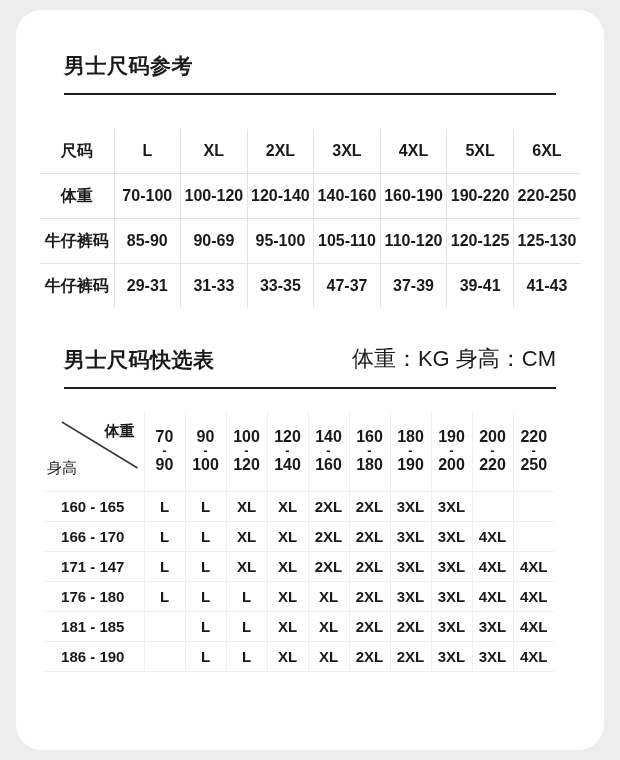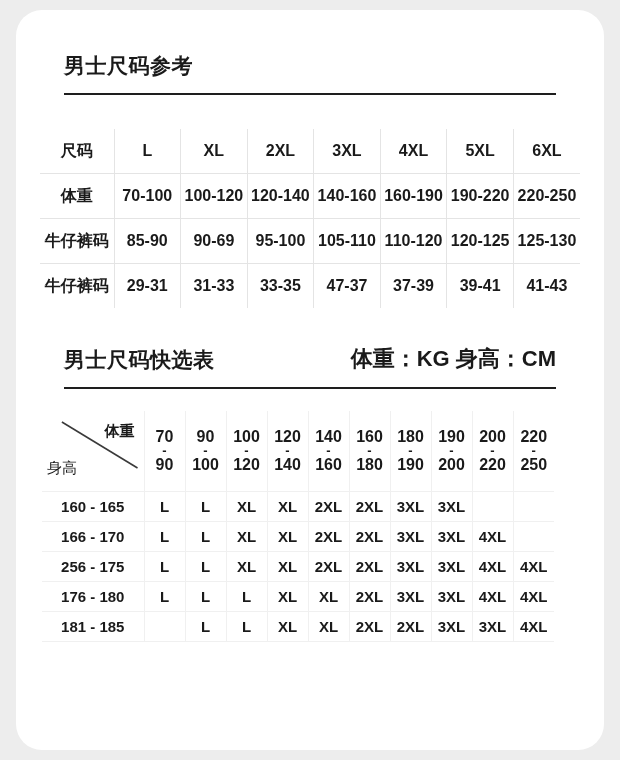--- a/index.html
+++ b/index.html
@@ -14,21 +14,21 @@
     position:absolute;left:16px;top:10px;
     width:588px;height:740px;
     background:#ffffff;border-radius:26px;
     box-sizing:border-box;
     padding:42px 48px 0 48px;
     overflow:hidden;
   }
   .sec-head{display:flex;justify-content:space-between;align-items:flex-end;}
   .sec-title{font-size:21px;font-weight:bold;letter-spacing:0.5px;text-align:center;}
   .sec-en{font-size:24px;font-weight:bold;letter-spacing:0.5px;}
-  .units{font-size:22px;font-weight:bold;}
+  .units{font-size:22px;font-weight:normal;}
   .rule{height:2px;background:#1e1e1e;margin-top:13px;}
   table{border-collapse:collapse;table-layout:fixed;}
 
   
   .t1{width:calc(100% + 48px);margin:34px -24px 0 -24px;}
   .t1 th,.t1 td{
     height:44px;text-align:center;vertical-align:middle;
     font-weight:bold;font-size:16px;padding:0 1px;
     border-right:1px solid #e4e4e4;
     border-bottom:1px solid #e4e4e4;
@@ -227,21 +227,21 @@
           <td>XL</td>
           <td>XL</td>
           <td>2XL</td>
           <td>2XL</td>
           <td>3XL</td>
           <td>3XL</td>
           <td>4XL</td>
           <td></td>
         </tr>
         <tr>
-          <th>256 - 175</th>
+          <th>171 - 147</th>
           <td>L</td>
           <td>L</td>
           <td>XL</td>
           <td>XL</td>
           <td>2XL</td>
           <td>2XL</td>
           <td>3XL</td>
           <td>3XL</td>
           <td>4XL</td>
           <td>4XL</td>
@@ -254,20 +254,33 @@
           <td>XL</td>
           <td>XL</td>
           <td>2XL</td>
           <td>3XL</td>
           <td>3XL</td>
           <td>4XL</td>
           <td>4XL</td>
         </tr>
         <tr>
           <th>181 - 185</th>
+          <td></td>
+          <td>L</td>
+          <td>L</td>
+          <td>XL</td>
+          <td>XL</td>
+          <td>2XL</td>
+          <td>2XL</td>
+          <td>3XL</td>
+          <td>3XL</td>
+          <td>4XL</td>
+        </tr>
+        <tr>
+          <th>186 - 190</th>
           <td></td>
           <td>L</td>
           <td>L</td>
           <td>XL</td>
           <td>XL</td>
           <td>2XL</td>
           <td>2XL</td>
           <td>3XL</td>
           <td>3XL</td>
           <td>4XL</td>

